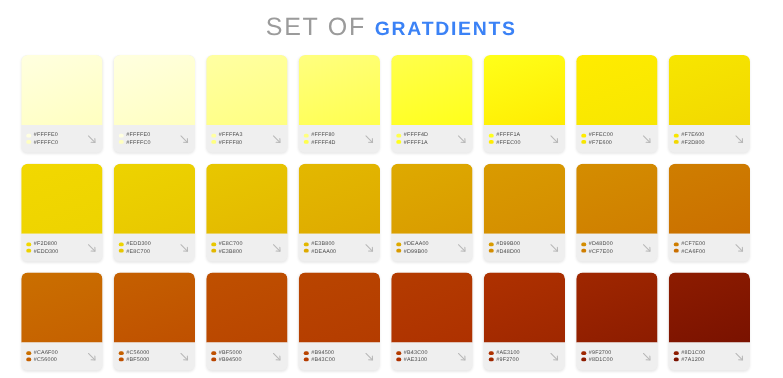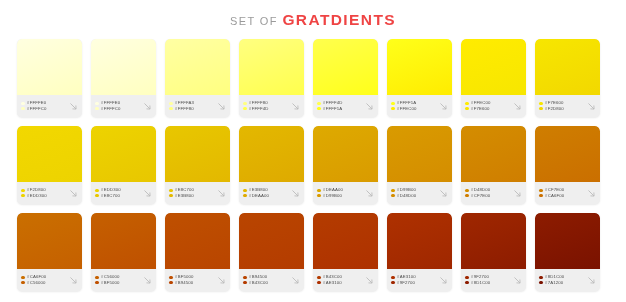--- a/index.html
+++ b/index.html
@@ -22,27 +22,27 @@
   }
 
   
   .title-wrap {
     width: 100%;
     text-align: center;
     padding-top: 11px;
     letter-spacing: 1.4px;
   }
   .title-light {
-    font-size: 11px;
+    font-size: 20px;
     color: #9b9b9b;
     font-weight: 400;
   }
   .title-bold {
     font-size: 15.5px;
-    color: #ef4444;
+    color: #3b82f6;
     font-weight: 700;
   }
 
   
   .grid {
     margin: 0 auto;
     padding-top: 10px;
     width: 592px;
     display: flex;
     flex-direction: column;

